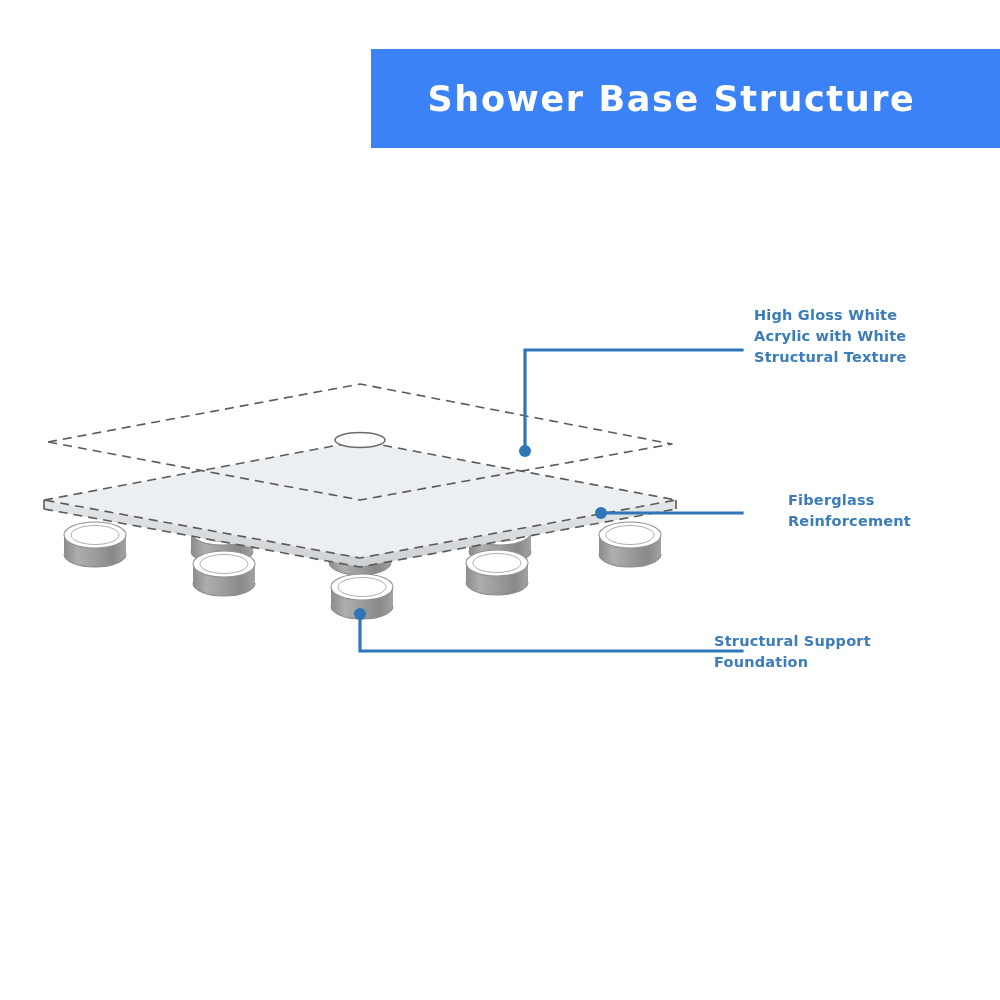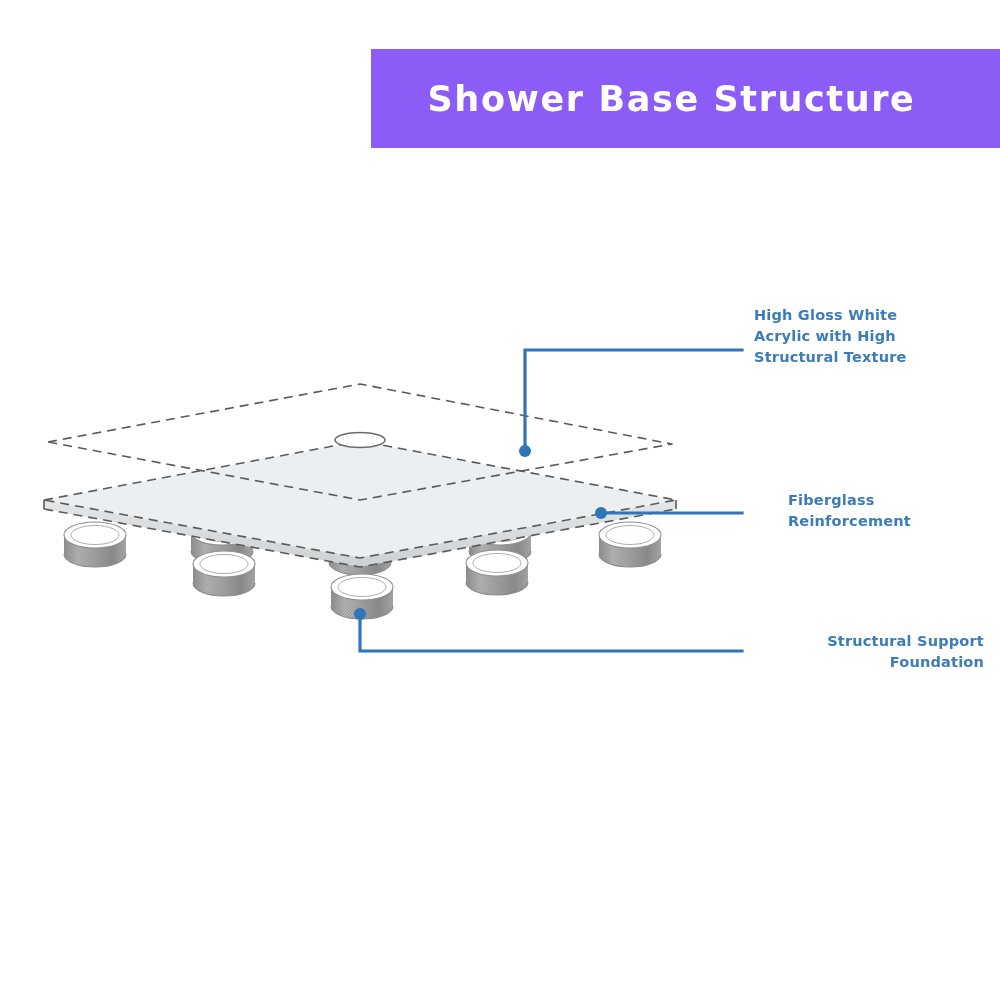--- a/index.html
+++ b/index.html
@@ -23,21 +23,21 @@
     height: 1000px;
   }
 
   
   .header-banner {
     position: absolute;
     left: 371px;
     top: 49px;
     width: 629px;
     height: 99px;
-    background: #8b5cf6;
+    background: #3b82f6;
     box-sizing: border-box;
   }
   .header-title {
     position: absolute;
     left: 0;
     right: 28px;
     top: 50%;
     transform: translateY(-50%);
     text-align: center;
     color: #ffffff;
@@ -64,21 +64,21 @@
     color: #3b7cba;
     font-family: "DejaVu Sans", sans-serif;
     font-size: 14.5px;
     font-weight: bold;
     line-height: 1.45;
     letter-spacing: 0.2px;
     width: 230px;
   }
   .callout-1 { left: 754px; top: 305px; }
   .callout-2 { left: 788px; top: 490px; }
-  .callout-3 { left: 754px; top: 631px; text-align: right; }
+  .callout-3 { left: 714px; top: 631px; }
   .callout .line { display: block; white-space: nowrap; }
 
   
   .footer-caption {
     position: absolute;
     left: 50px;
     top: 855px;
     width: 640px;
     color: #3b7cba;
     font-family: "DejaVu Sans", sans-serif;
@@ -214,21 +214,21 @@
       </g>
       <g>
         <path d="M360,614 L360,651 L742,651" fill="none" stroke="#2e76b8" stroke-width="3.2" stroke-linecap="square"></path>
         <circle cx="360" cy="614" r="6" fill="#2e76b8"></circle>
       </g>
     </g>
   </svg>
 
   <div class="callout callout-1">
     <span class="line">High Gloss White</span>
-    <span class="line">Acrylic with High</span>
+    <span class="line">Acrylic with White</span>
     <span class="line">Structural Texture</span>
   </div>
 
   <div class="callout callout-2">
     <span class="line">Fiberglass</span>
     <span class="line">Reinforcement</span>
   </div>
 
   <div class="callout callout-3">
     <span class="line">Structural Support</span>

